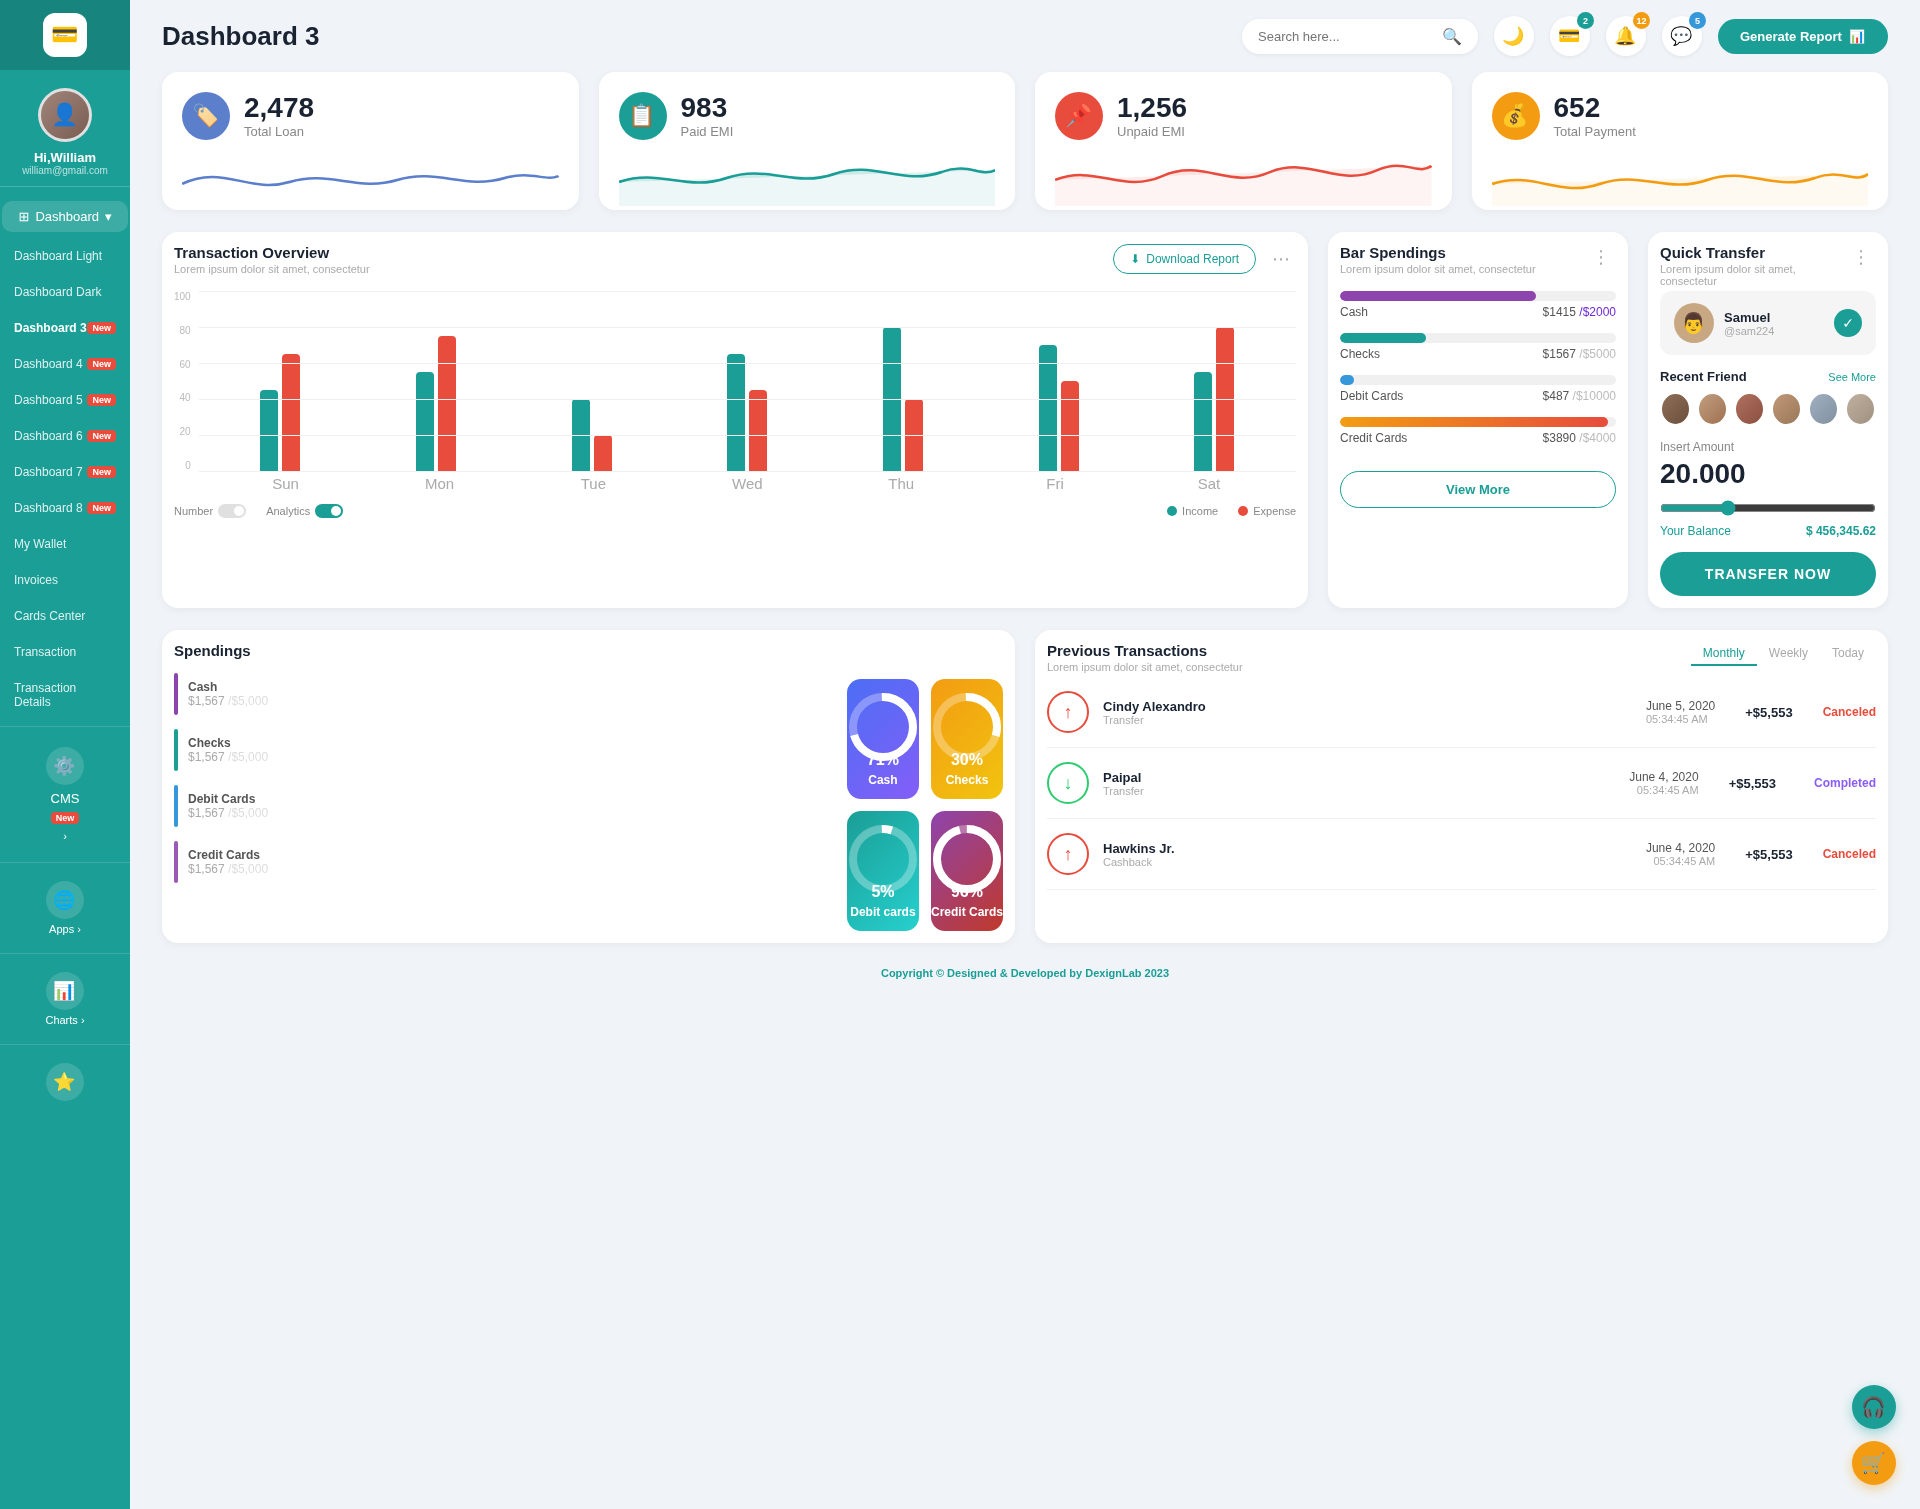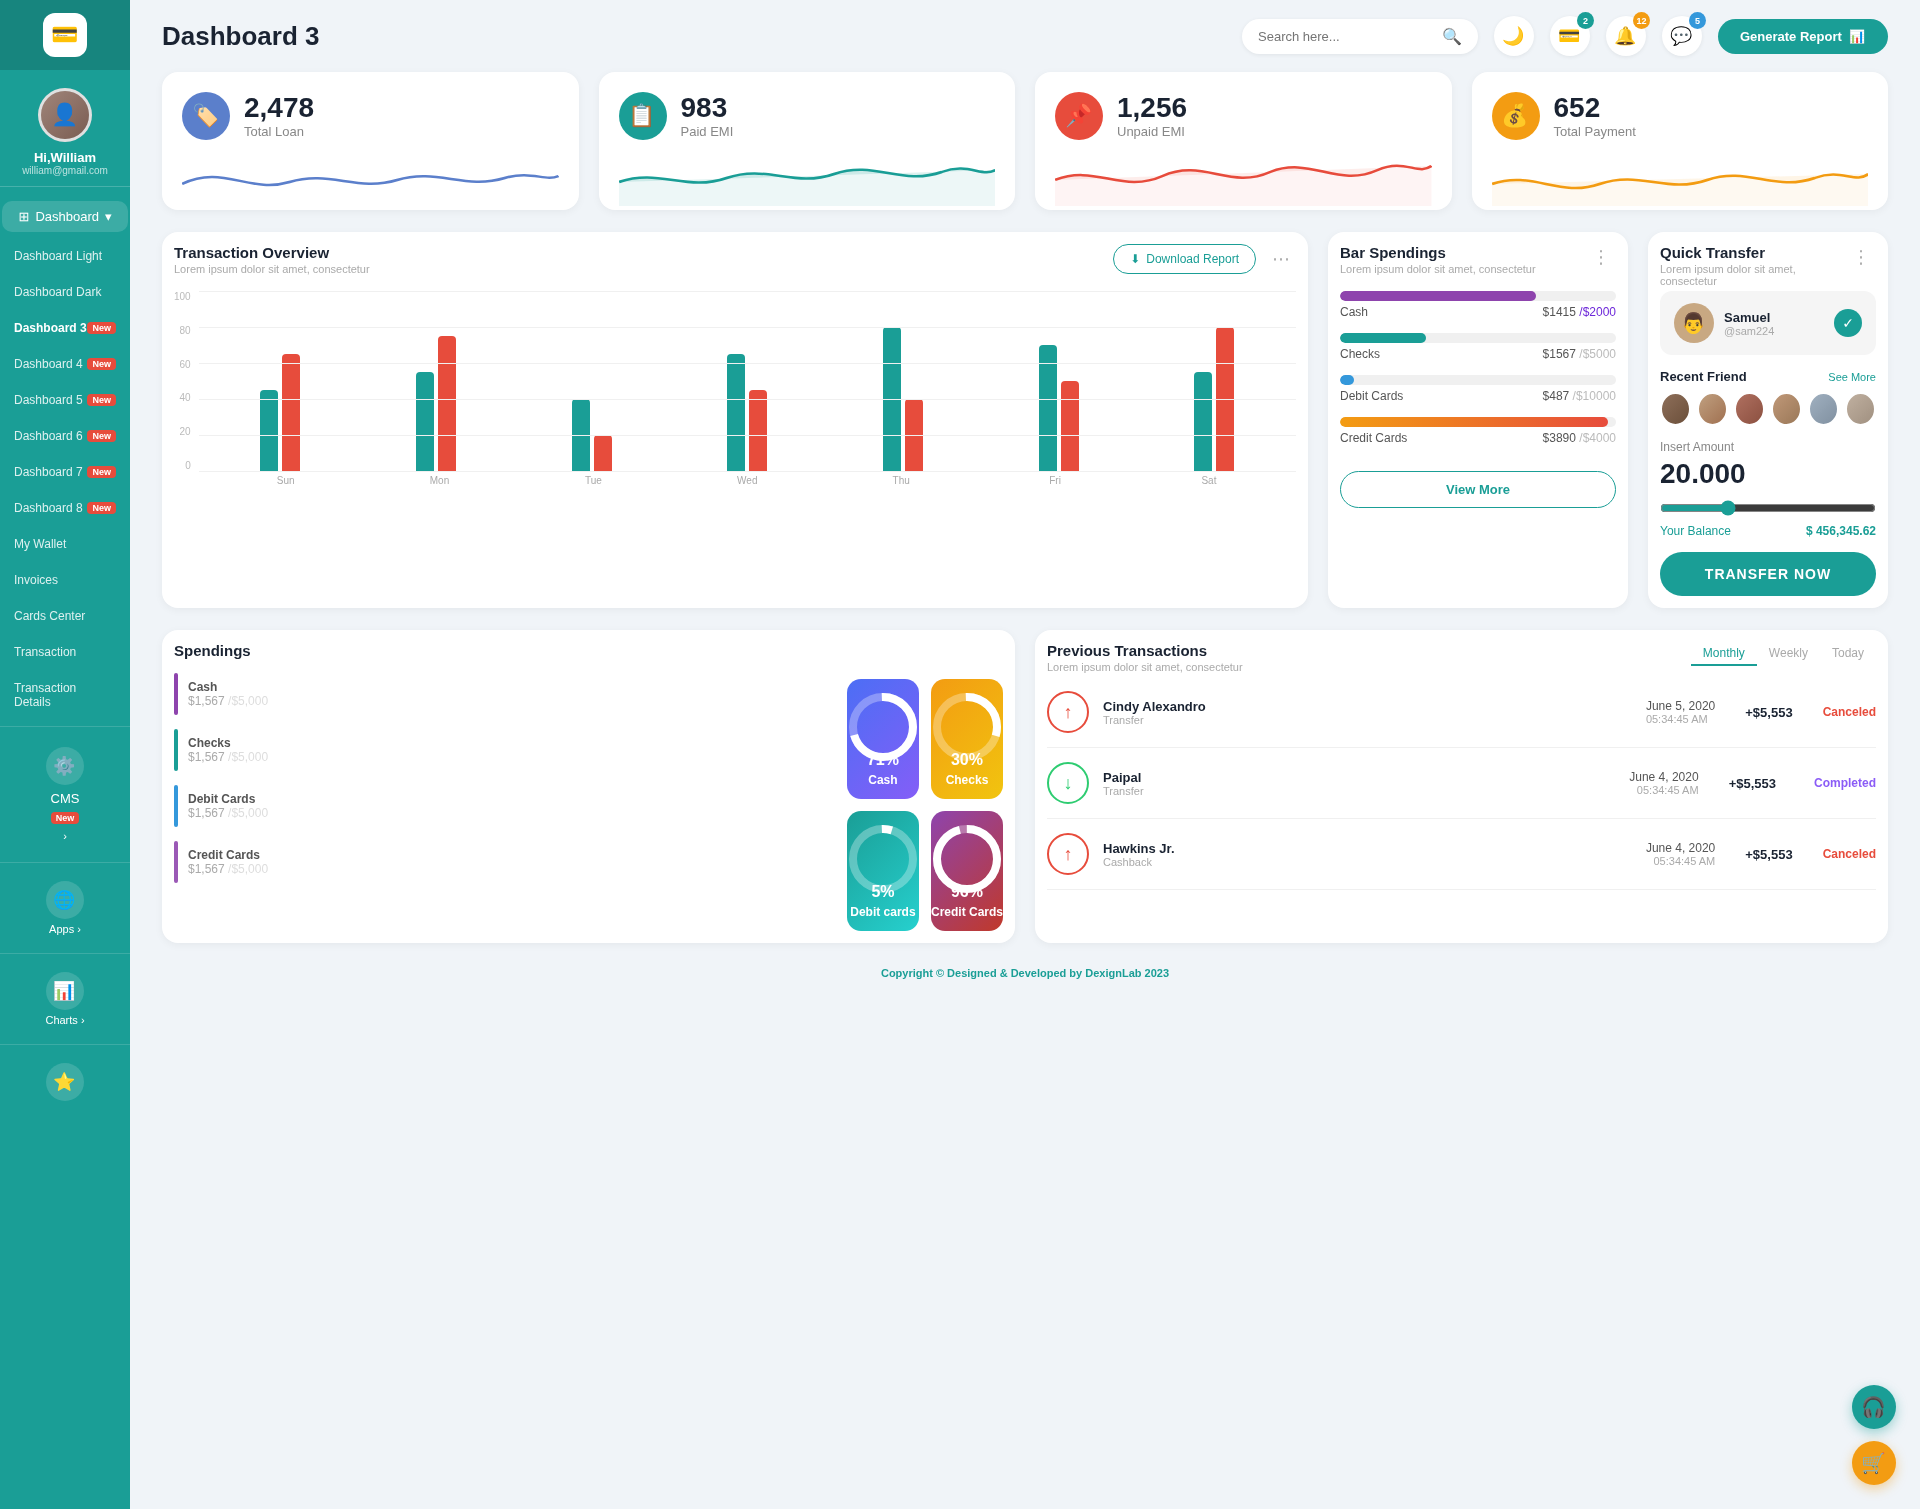--- a/index.html
+++ b/index.html
@@ -205,21 +205,21 @@
     }
     .dots-btn { color: #aaa; font-size: 18px; cursor: pointer; padding: 2px 6px; }
     .bar-group { display: flex; align-items: flex-end; gap: 4px; }
     .bar {
       border-radius: 4px 4px 0 0;
       width: 18px;
     }
     .bar.teal { background: #1a9e96; }
     .bar.red { background: #e74c3c; }
     .chart-labels { display: flex; justify-content: space-around; padding: 0 10px; margin-top: 4px; }
-    .chart-label { font-size: 10px; color: #aaa; min-width: 40px; text-align: center; }
+    .chart-label { font-size: 15px; color: #aaa; min-width: 40px; text-align: center; }
     .legend-item { display: flex; align-items: center; gap: 5px; font-size: 11px; color: #888; }
     .legend-dot { width: 10px; height: 10px; border-radius: 50%; }
     .legend-toggle { width: 28px; height: 14px; border-radius: 7px; background: #e0e0e0; position: relative; cursor: pointer; }
     .legend-toggle.on { background: #1a9e96; }
     .legend-toggle::after {
       content: '';
       position: absolute; top: 2px; right: 2px;
       width: 10px; height: 10px; border-radius: 50%; background: #fff;
     }
     .legend-toggle.on::after { right: 2px; }
@@ -602,20 +602,39 @@
                 <span class="chart-label">Mon</span>
                 <span class="chart-label">Tue</span>
                 <span class="chart-label">Wed</span>
                 <span class="chart-label">Thu</span>
                 <span class="chart-label">Fri</span>
                 <span class="chart-label">Sat</span>
               </div>
             </div>
           </div>
 
+          <div style="display:flex;align-items:center;gap:20px;margin-top:12px;flex-wrap:wrap;">
+            <div class="legend-item">
+              <span>Number</span>
+              <div class="legend-toggle"></div>
+            </div>
+            <div class="legend-item">
+              <span>Analytics</span>
+              <div class="legend-toggle on"></div>
+            </div>
+            <div style="flex:1;"></div>
+            <div class="legend-item">
+              <div class="legend-dot" style="background:#1a9e96;"></div>
+              <span>Income</span>
+            </div>
+            <div class="legend-item">
+              <div class="legend-dot" style="background:#e74c3c;"></div>
+              <span>Expense</span>
+            </div>
+          </div>
         </div>
       </div>
 
       <div class="card">
         <div class="card-header">
           <div>
             <div class="card-title">Bar Spendings</div>
             <div class="card-subtitle">Lorem ipsum dolor sit amet, consectetur</div>
           </div>
           <span class="dots-btn">⋮</span>

